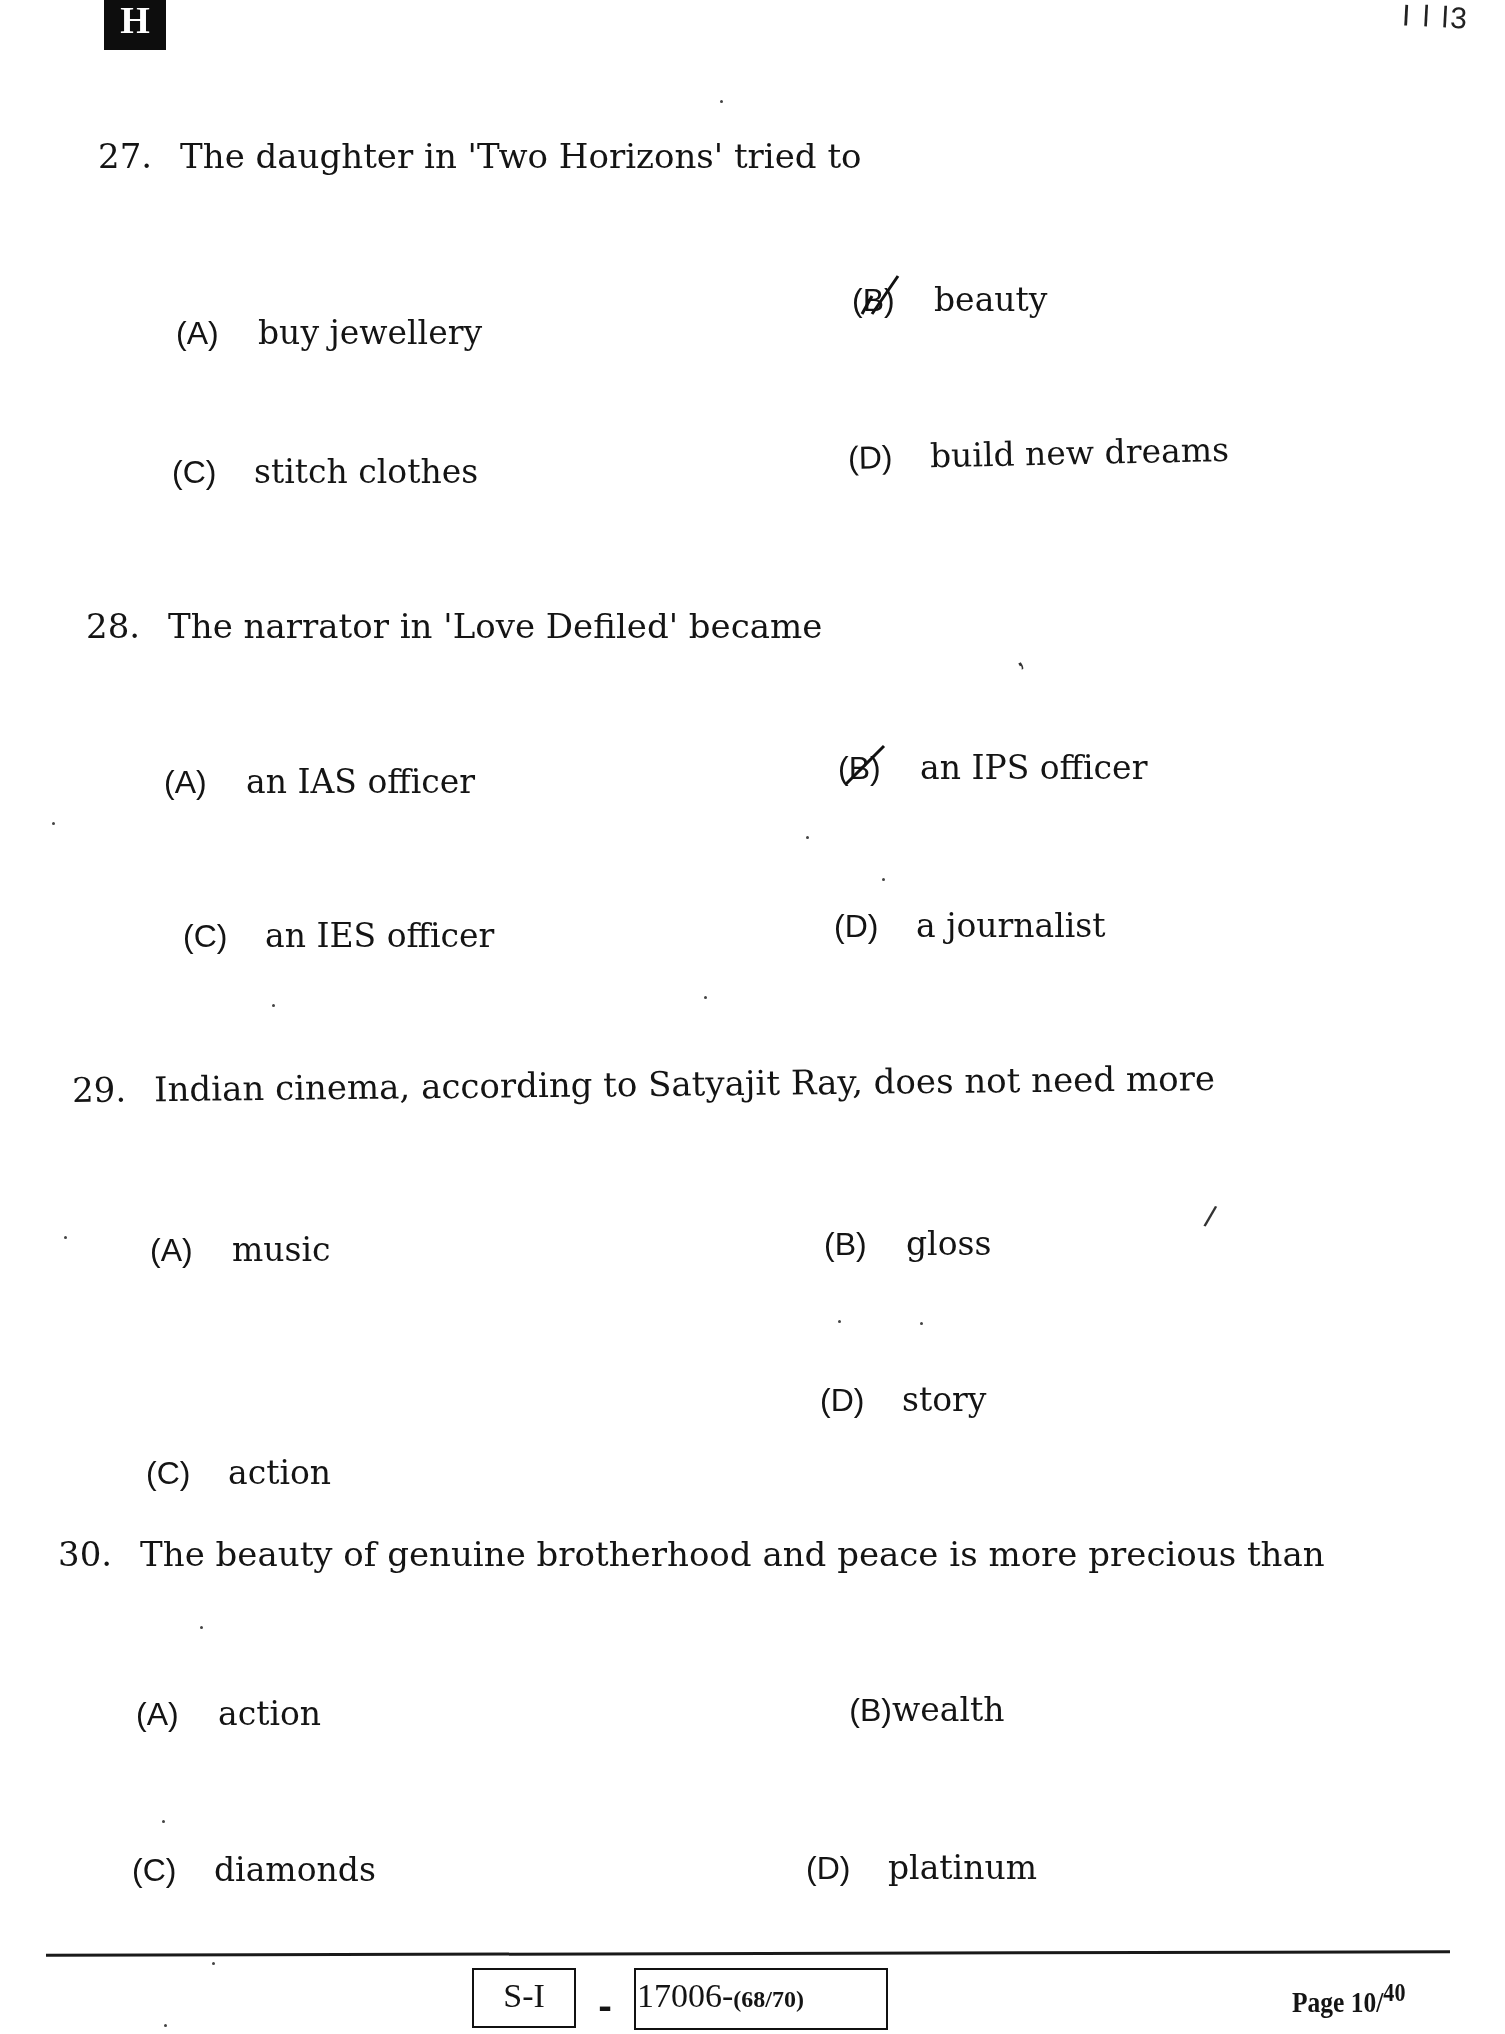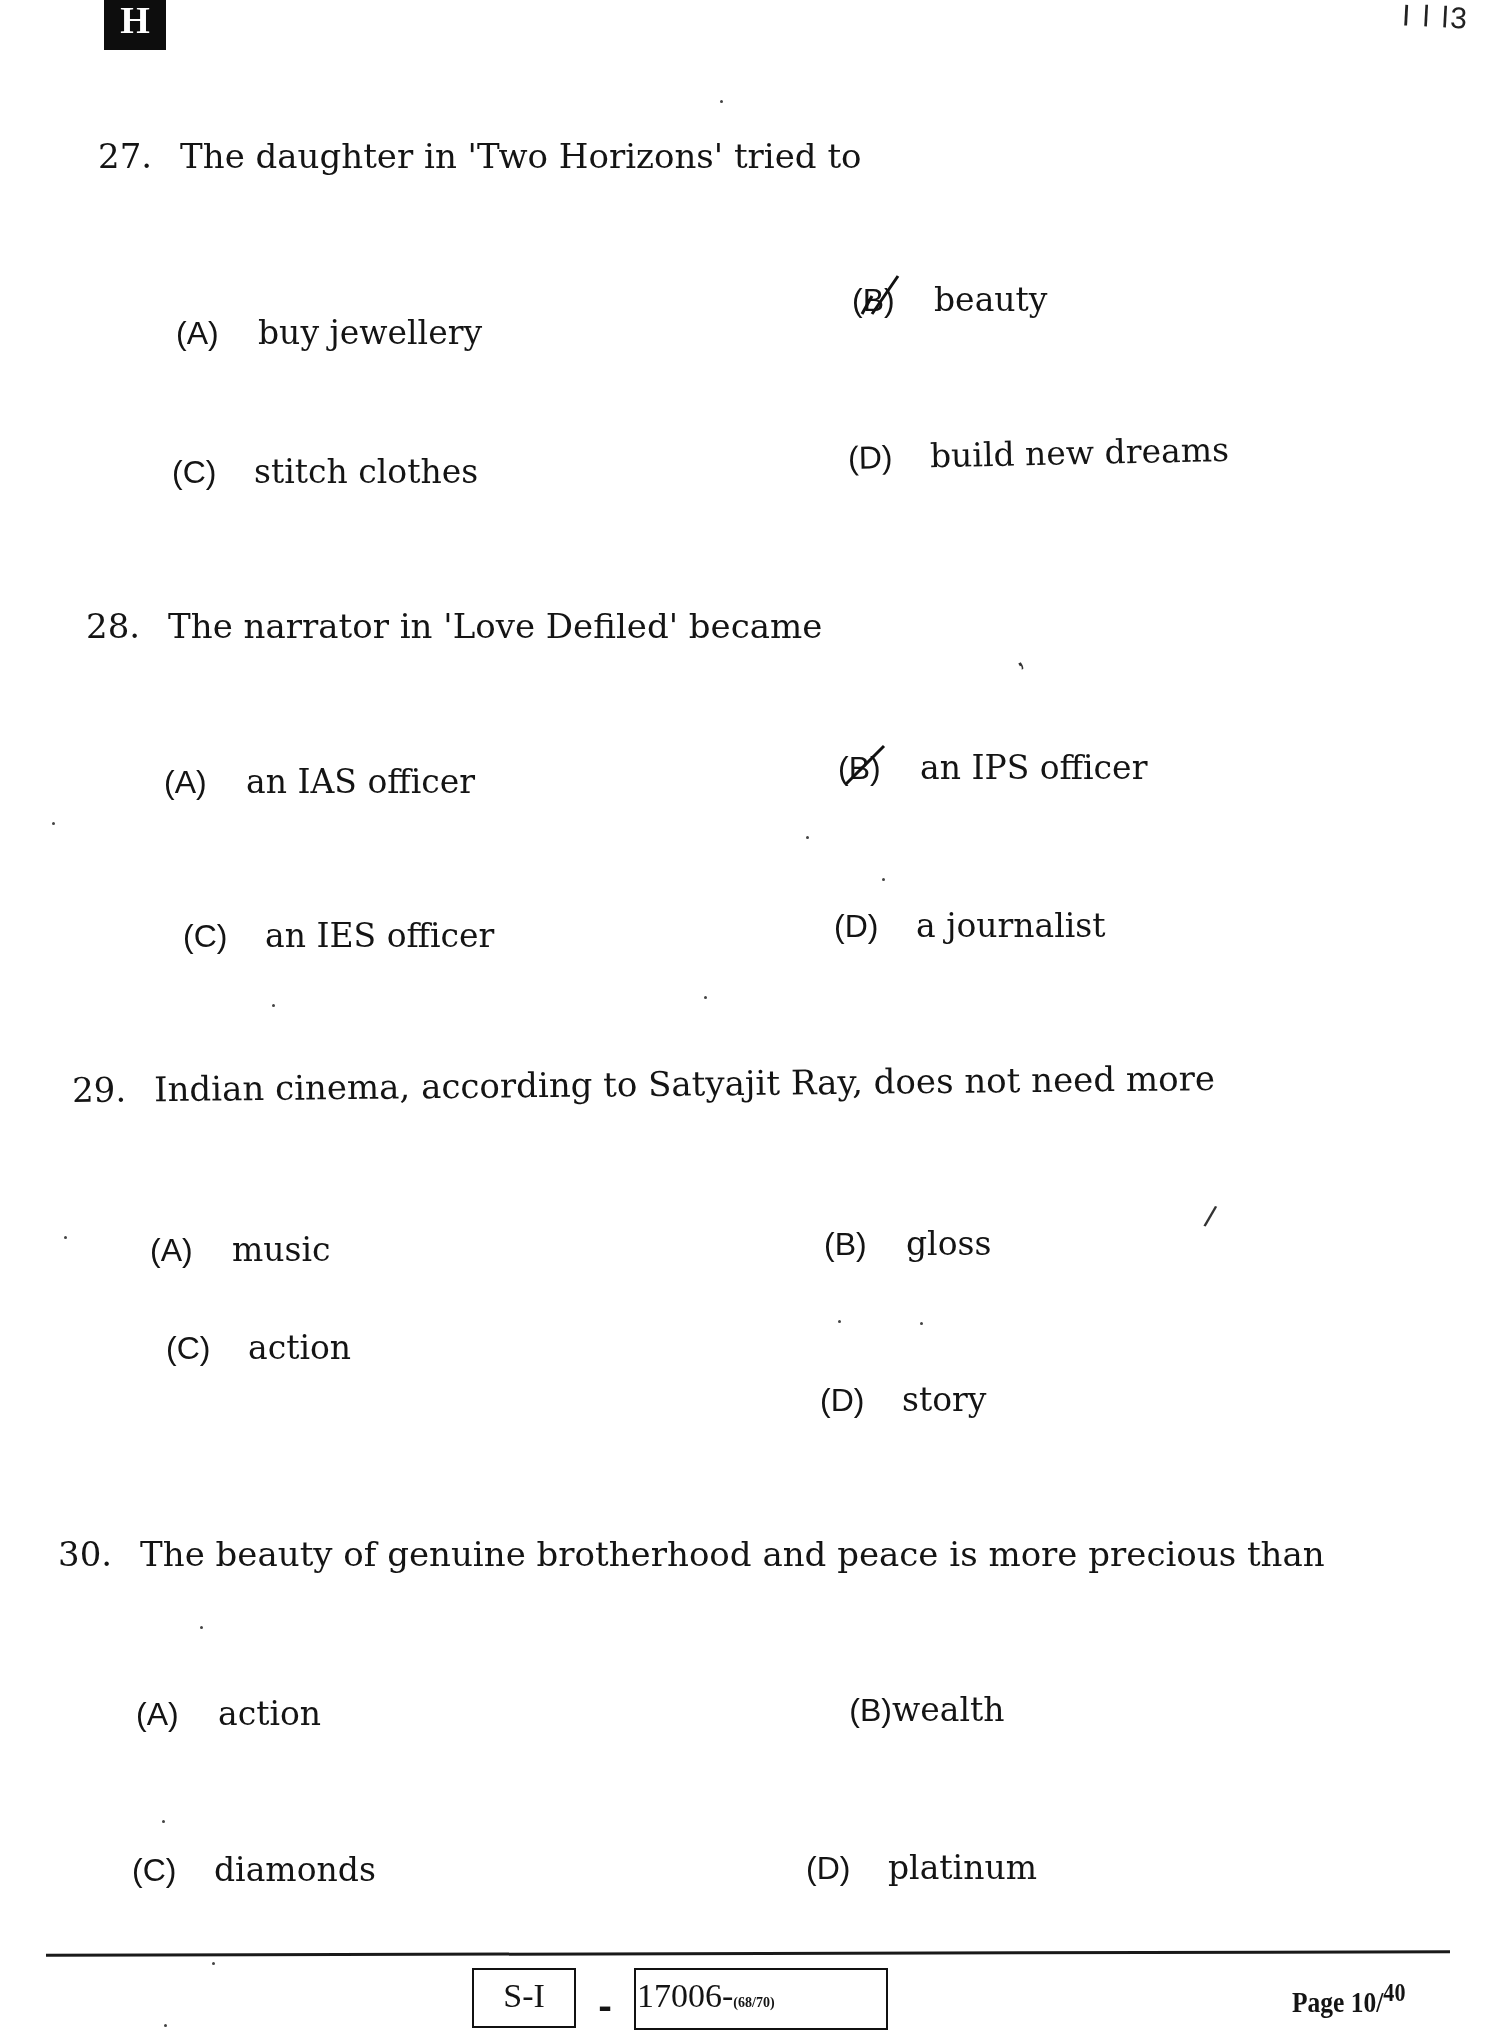--- a/index.html
+++ b/index.html
@@ -83,21 +83,21 @@
       position: absolute;
       border: 2px solid #111;
       font-family: "Liberation Serif", serif;
       font-size: 34px;
       line-height: 52px;
       padding: 0 1px;
       height: 54px;
       box-sizing: border-box;
     }
     .footer-box small {
-      font-size: 14px;
+      font-size: 24px;
       font-weight: bold;
     }
     .footer-dash {
       position: absolute;
       left: 598px;
       top: 1986px;
       font-size: 34px;
       font-weight: bold;
     }
     .page-num {
@@ -175,21 +175,21 @@
 
 <div class="question" style="left:72px; top:1070px; transform:rotate(-0.6deg); transform-origin:left;">
   <span class="q-num">29.</span><span>Indian cinema, according to Satyajit Ray, does not need more</span>
 </div>
 <div class="option" style="left:150px; top:1230px;">
   <span class="opt-label">(A)</span><span>music</span>
 </div>
 <div class="option" style="left:824px; top:1224px;">
   <span class="opt-label">(B)</span><span>gloss</span>
 </div>
-<div class="option" style="left:146px; top:1328px;margin-left:20px;">
+<div class="option" style="left:146px; top:1453px;">
   <span class="opt-label">(C)</span><span>action</span>
 </div>
 <div class="option" style="left:820px; top:1380px;">
   <span class="opt-label">(D)</span><span>story</span>
 </div>
 
 <div class="question" style="left:58px; top:1534px;">
   <span class="q-num">30.</span><span>The beauty of genuine brotherhood and peace is more precious than</span>
 </div>
 <div class="option" style="left:136px; top:1694px;">

